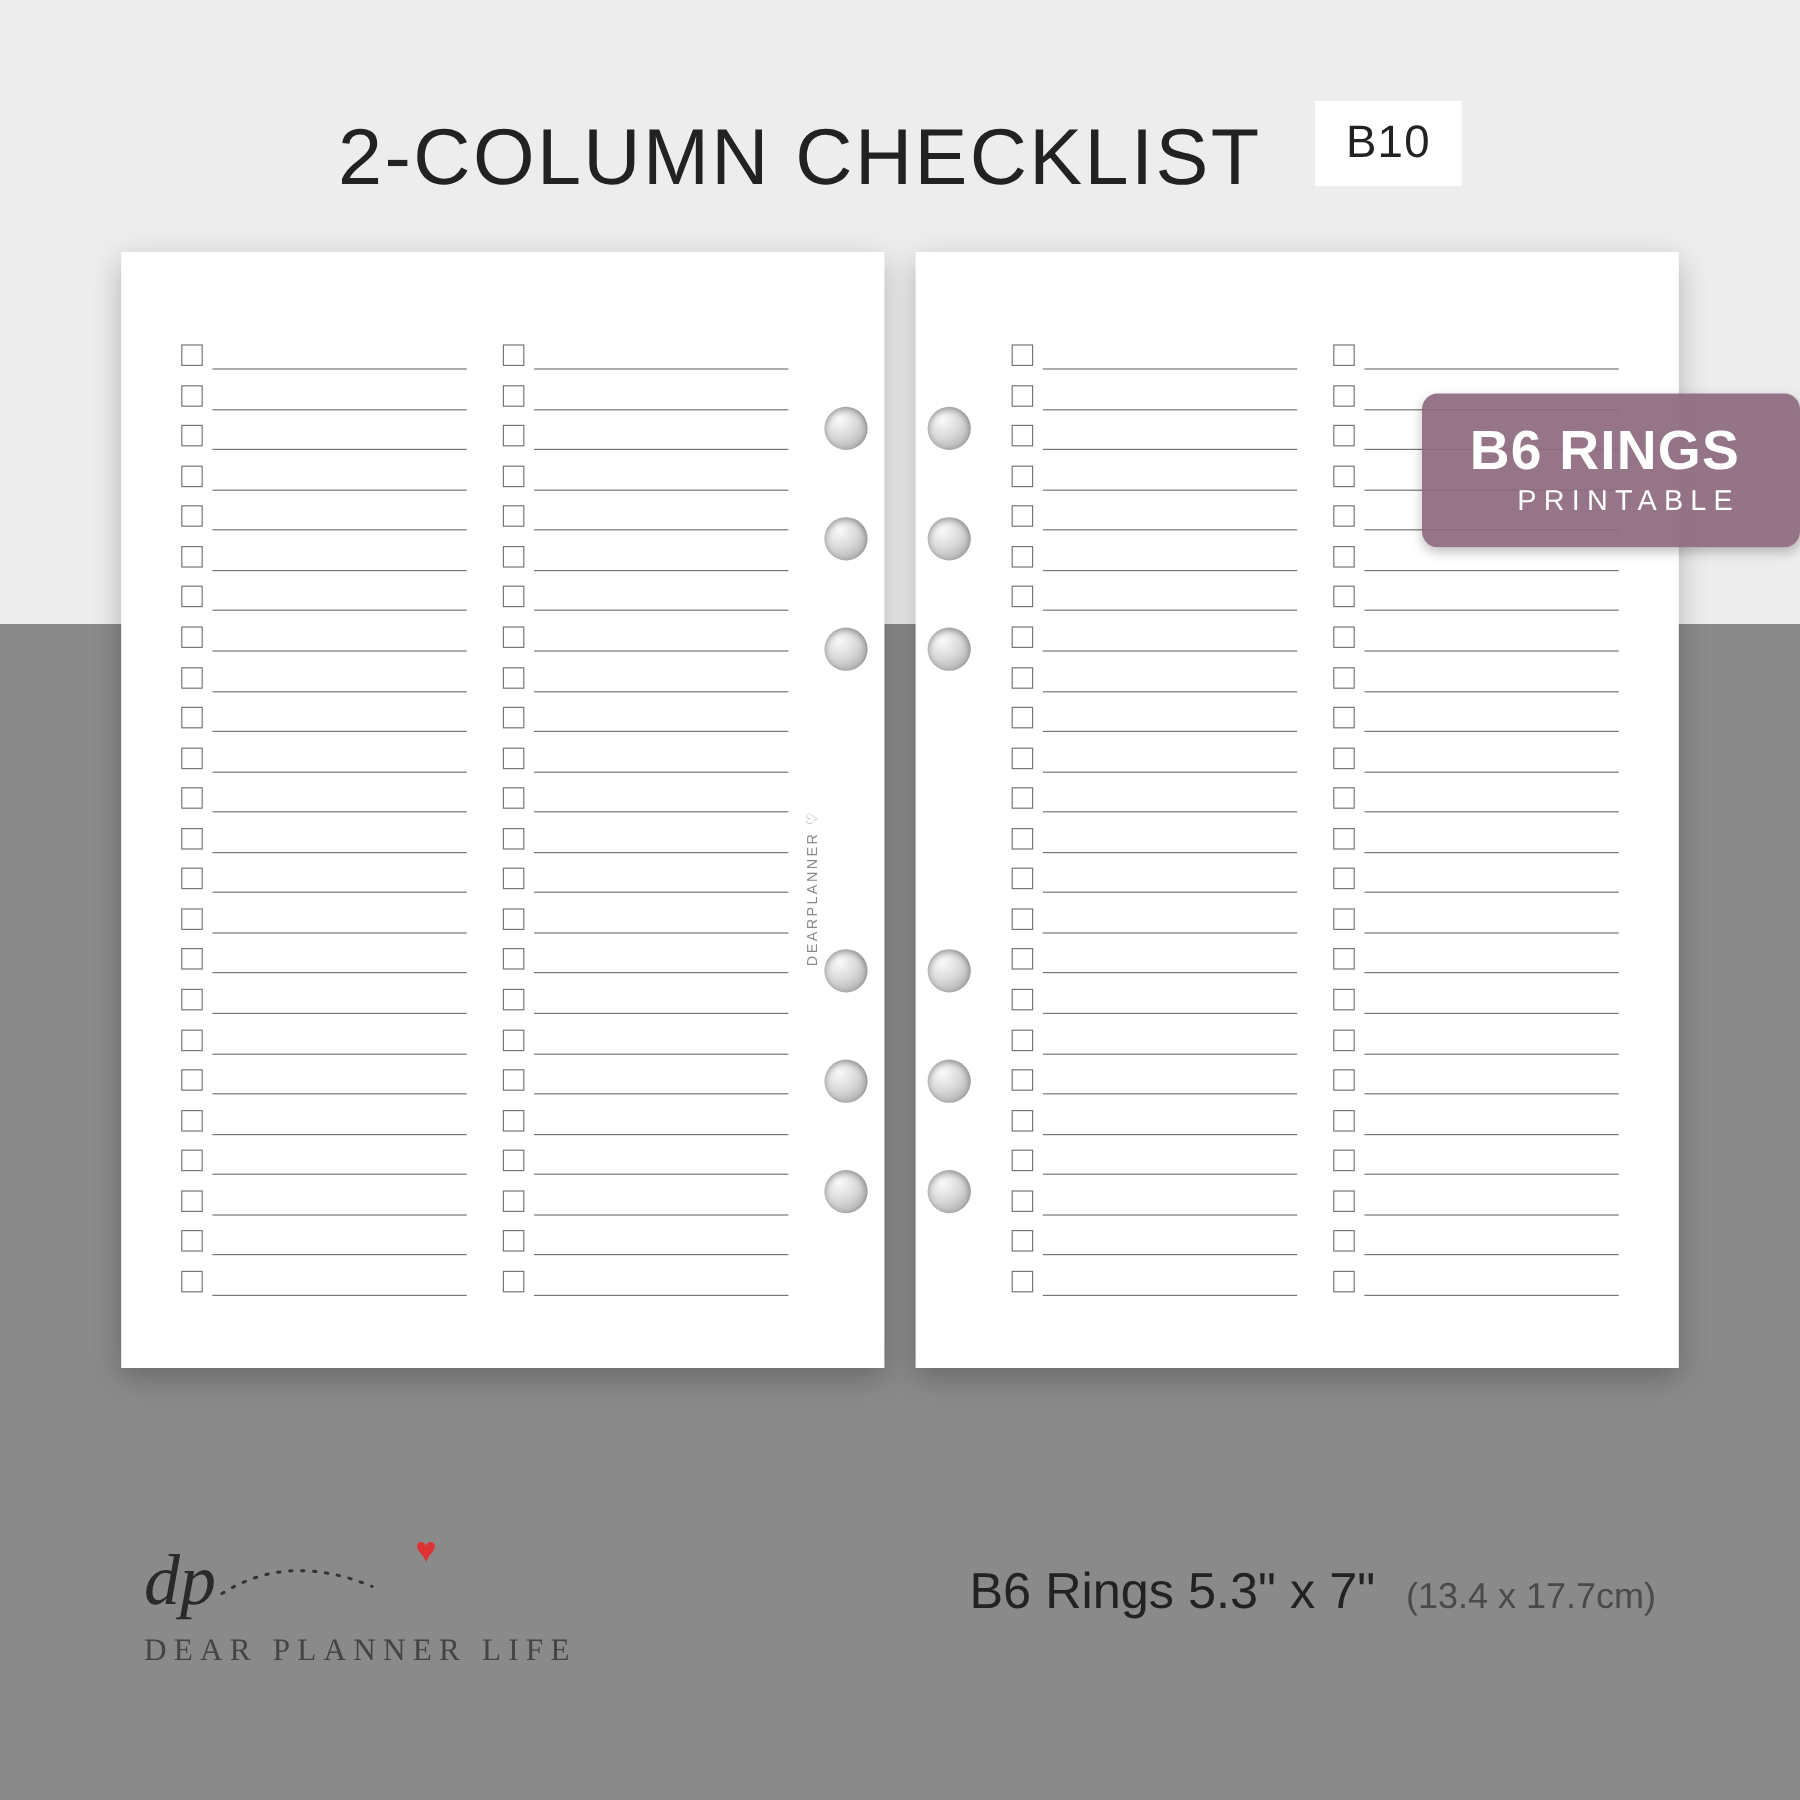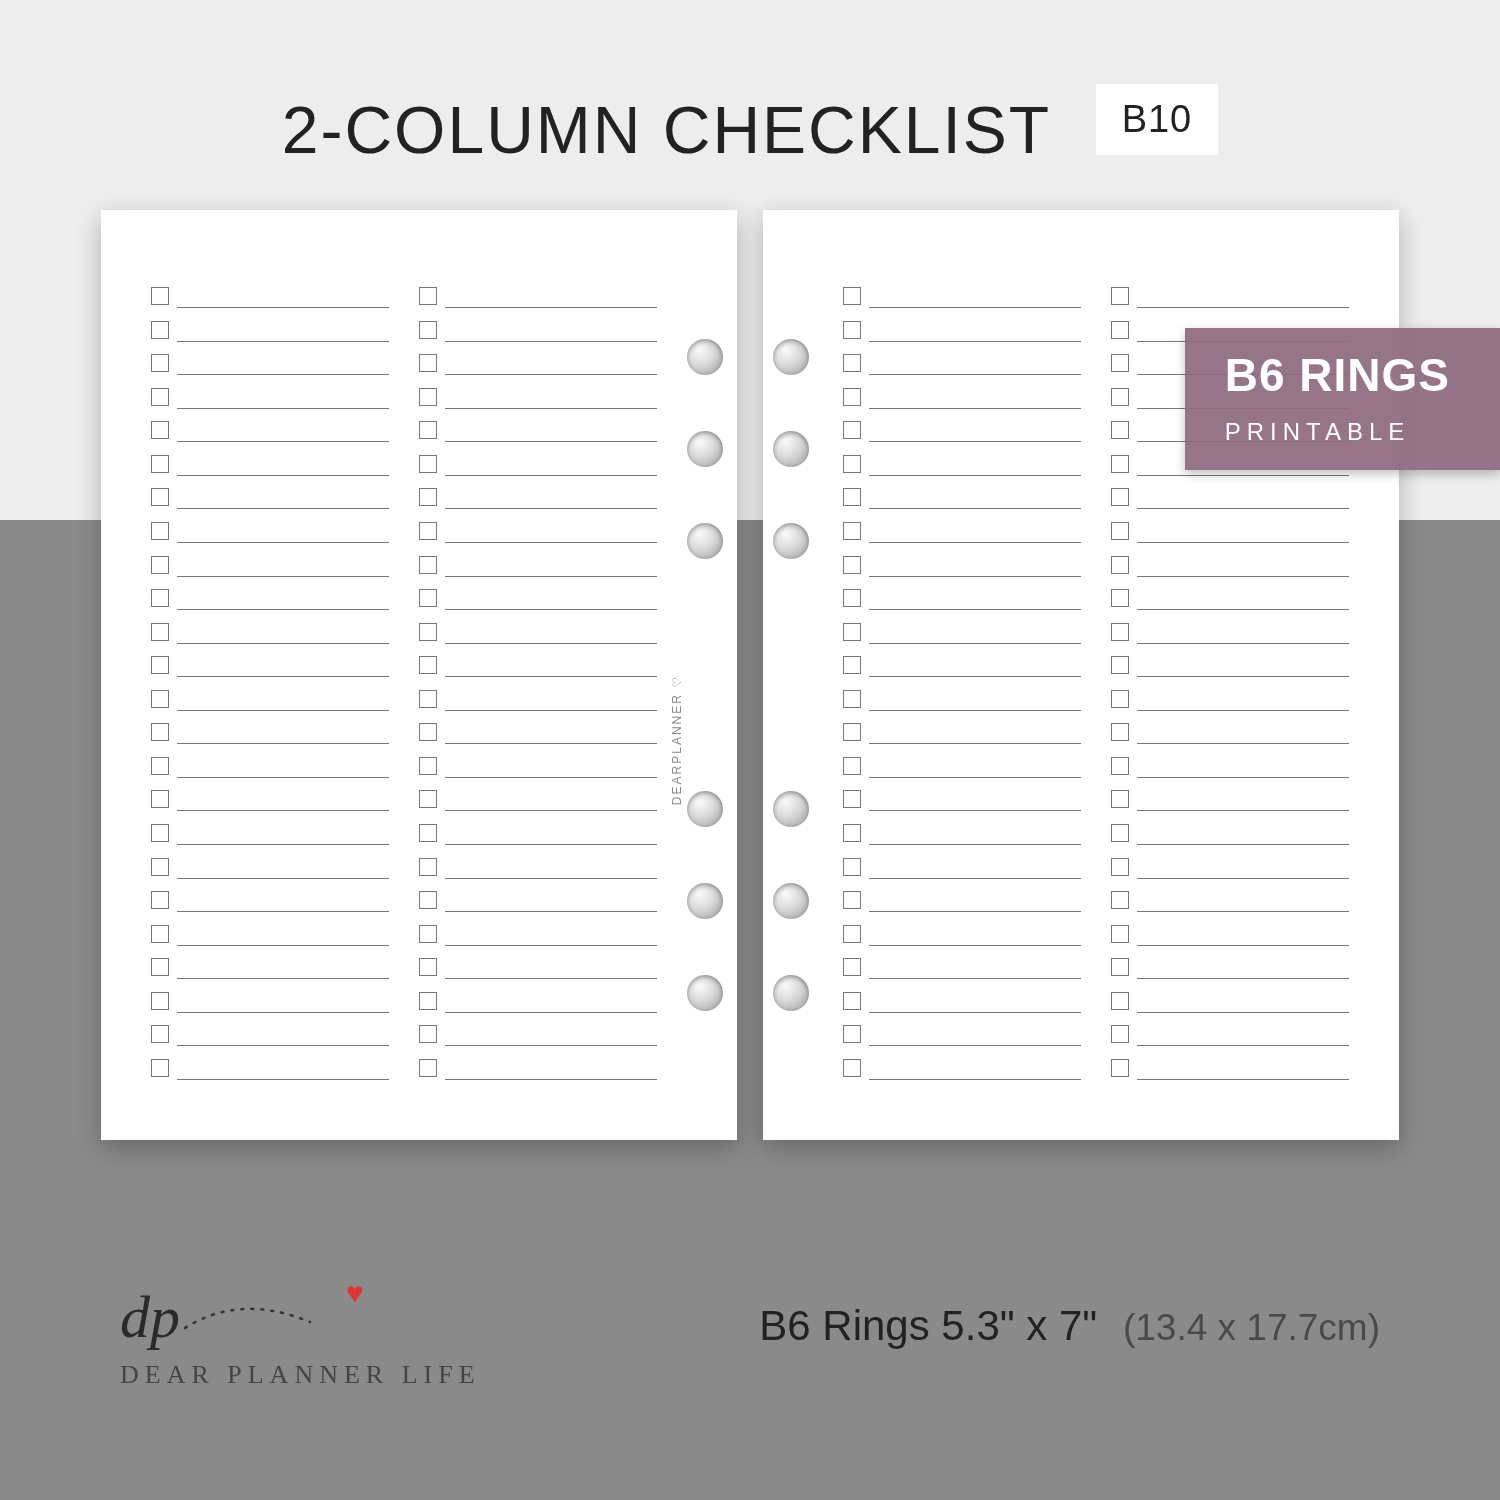--- a/index.html
+++ b/index.html
@@ -123,51 +123,52 @@
     color: #888;
     white-space: nowrap;
   }
   .ribbon {
     position: absolute;
     top: 328px;
     right: 0;
     background: rgba(140,105,125,0.92);
     color: #fff;
     padding: 24px 50px 24px 40px;
-    text-align: left;
+    text-align: right;
     box-shadow: 0 4px 10px rgba(0,0,0,0.25);
     z-index: 10;
+    border-radius: 13px;
   }
   .ribbon-main {
     font-size: 46px;
     font-weight: 600;
     letter-spacing: 1px;
     line-height: 1;
   }
   .ribbon-sub {
     font-size: 24px;
     letter-spacing: 6px;
-    margin-top: 20px;
+    margin-top: 6px;
   }
   .footer {
     position: absolute;
     left: 0; right: 0;
     bottom: 0;
     height: 320px;
   }
   .dims {
     position: absolute;
     right: 120px;
     bottom: 150px;
     color: #222;
     font-size: 42px;
     font-weight: 400;
   }
   .dims-metric {
-    font-size: 37px;
+    font-size: 30px;
     color: #4a4a4a;
     margin-left: 14px;
   }
   .logo {
     position: absolute;
     left: 120px;
     bottom: 110px;
     color: #333;
   }
   .logo-top {

